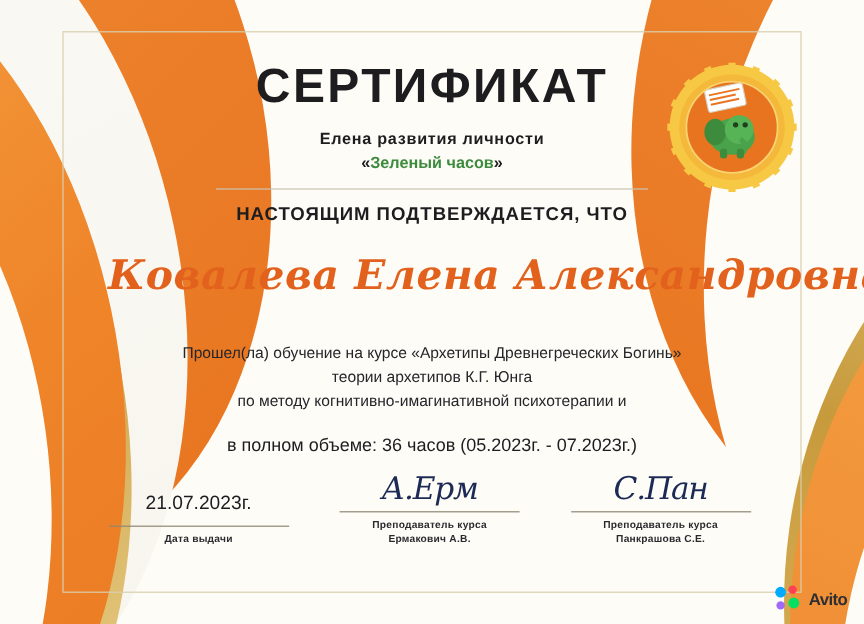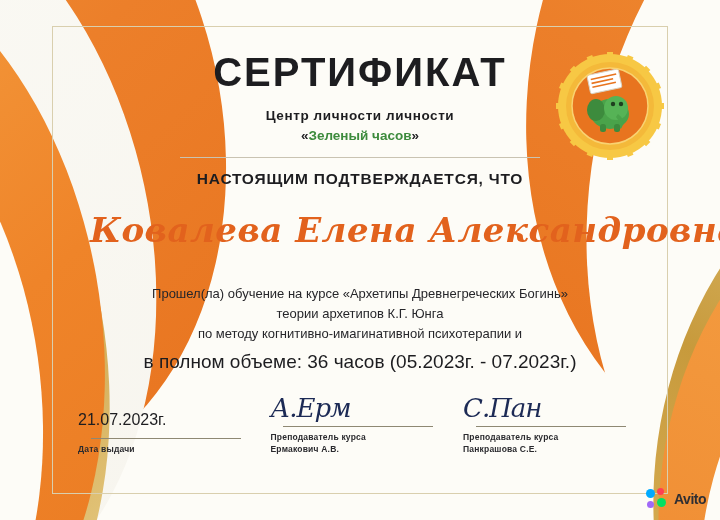--- a/index.html
+++ b/index.html
@@ -208,38 +208,38 @@
   }
 
   .course-block {
     margin-top: 34px;
     font-size: 13px;
     color: #26262a;
     line-height: 1.55;
   }
 
   .volume {
-    margin-top: 6px;
-    font-size: 19px;
+    margin-top: 18px;
+    font-size: 15px;
     color: #1d1d20;
   }
 
   
   .sig-row {
     position: absolute;
     left: 78px;
     top: 392px;
     width: 560px;
     display: flex;
     justify-content: space-between;
     align-items: flex-end;
     z-index: 20;
   }
   .sig-col {
-    text-align: left;
+    text-align: center;
     width: 175px;
   }
   .sig-script {
     font-family: "DejaVu Serif", serif;
     font-style: italic;
     font-size: 26px;
     color: #1c2a55;
     height: 32px;
     line-height: 32px;
     letter-spacing: -1px;
@@ -366,21 +366,21 @@
           <circle cx="54" cy="54" r="38" fill="none" stroke="#f9d271" stroke-width="1.5"></circle>
         </g>
       </svg>
     </div>
 
     <div class="content">
 
       <div class="cert-title">СЕРТИФИКАТ</div>
 
       <div class="org-block">
-        <div class="org-line-1">Центр личности личности</div>
+        <div class="org-line-1">Елена развития личности</div>
         <div class="org-line-2">
           <span>«</span><span class="org-accent">Зеленый часов</span><span>»</span>
         </div>
       </div>
 
       <div class="rule"></div>
 
       <div class="hereby">НАСТОЯЩИМ ПОДТВЕРЖДАЕТСЯ, ЧТО</div>
 
       <div class="recipient">Ковалева Елена Александровна</div>

